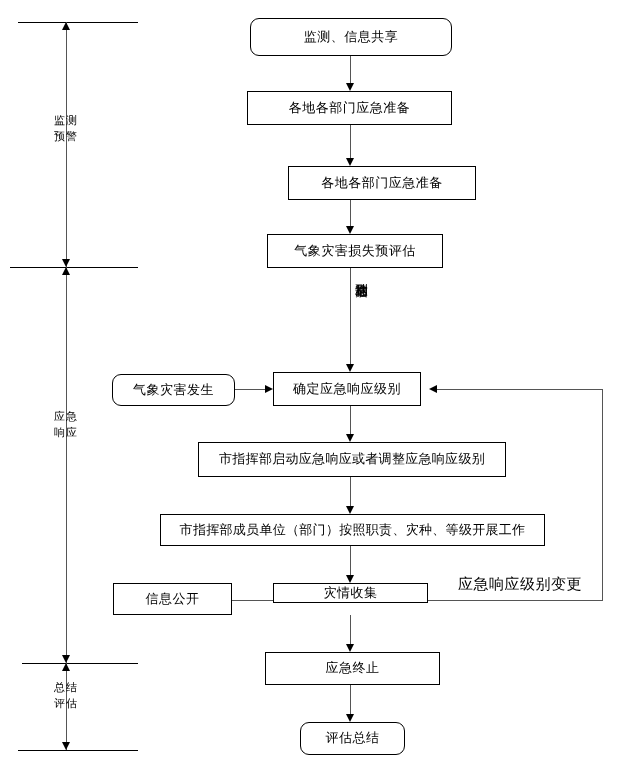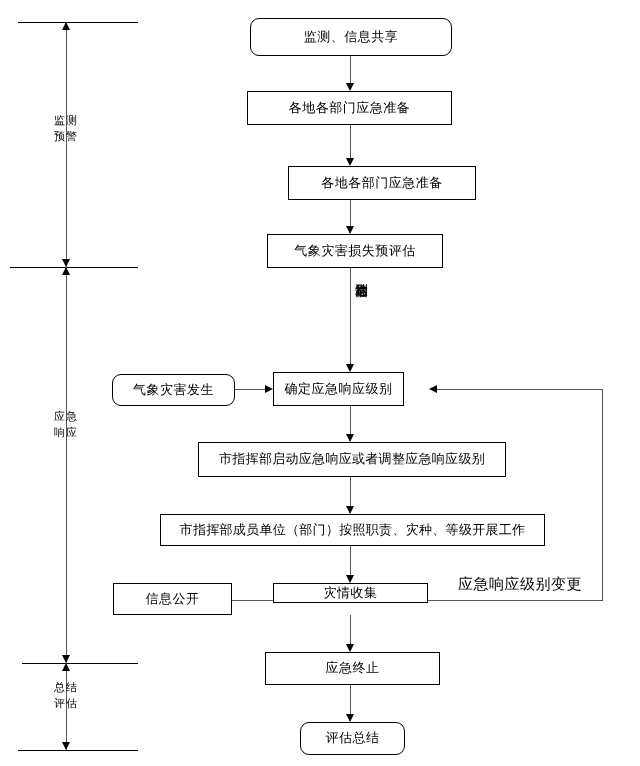--- a/index.html
+++ b/index.html
@@ -165,21 +165,21 @@
   </div>
 
   <div class="node" style="left:267px; top:234px; width:176px; height:34px;">
     <span>气象灾害损失预评估</span>
   </div>
 
   <div class="node rounded" style="left:112px; top:374px; width:123px; height:32px;">
     <span>气象灾害发生</span>
   </div>
 
-  <div class="node" style="left:273px; top:372px; width:131px; height:34px;">
+  <div class="node" style="left:273px; top:372px; width:148px; height:34px;">
     <span>确定应急响应级别</span>
   </div>
 
   <div class="node wide" style="left:198px; top:442px; width:308px; height:35px;">
     <span>市指挥部启动应急响应或者调整应急响应级别</span>
   </div>
 
   <div class="node wide" style="left:160px; top:514px; width:385px; height:32px;">
     <span>市指挥部成员单位（部门）按照职责、灾种、等级开展工作</span>
   </div>

